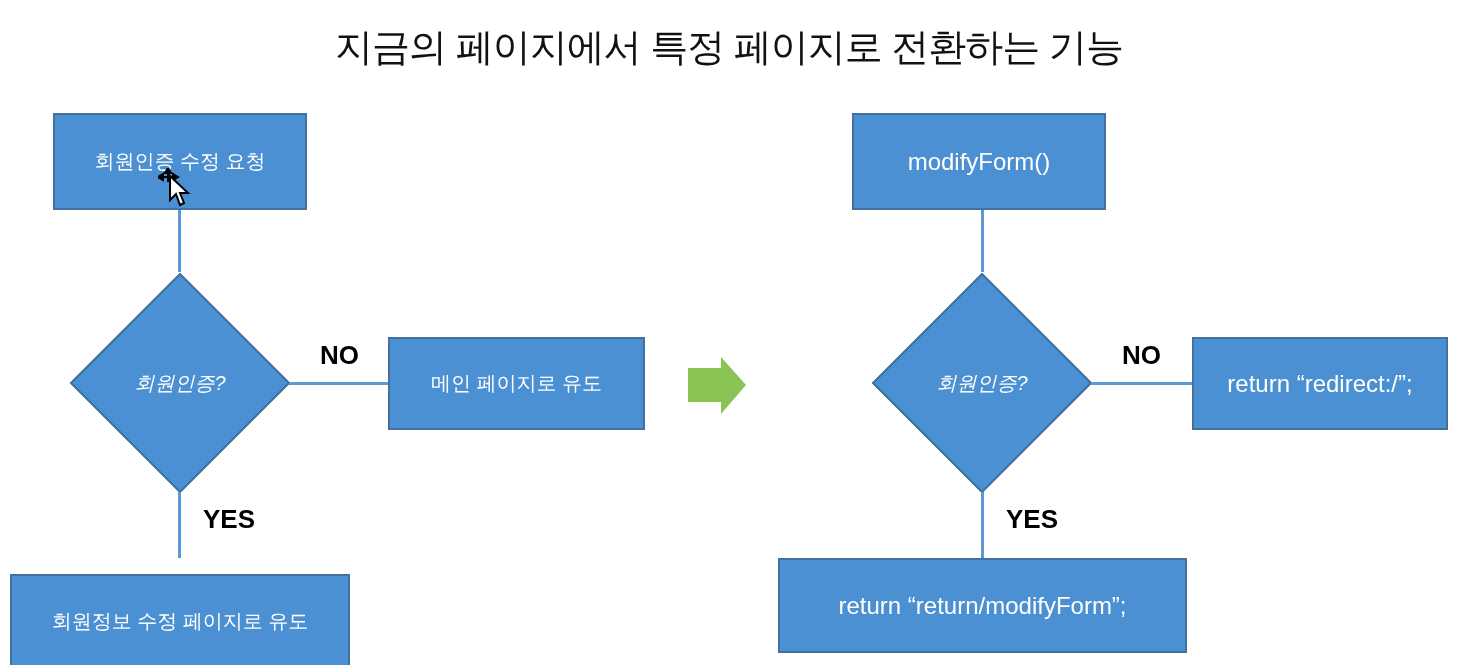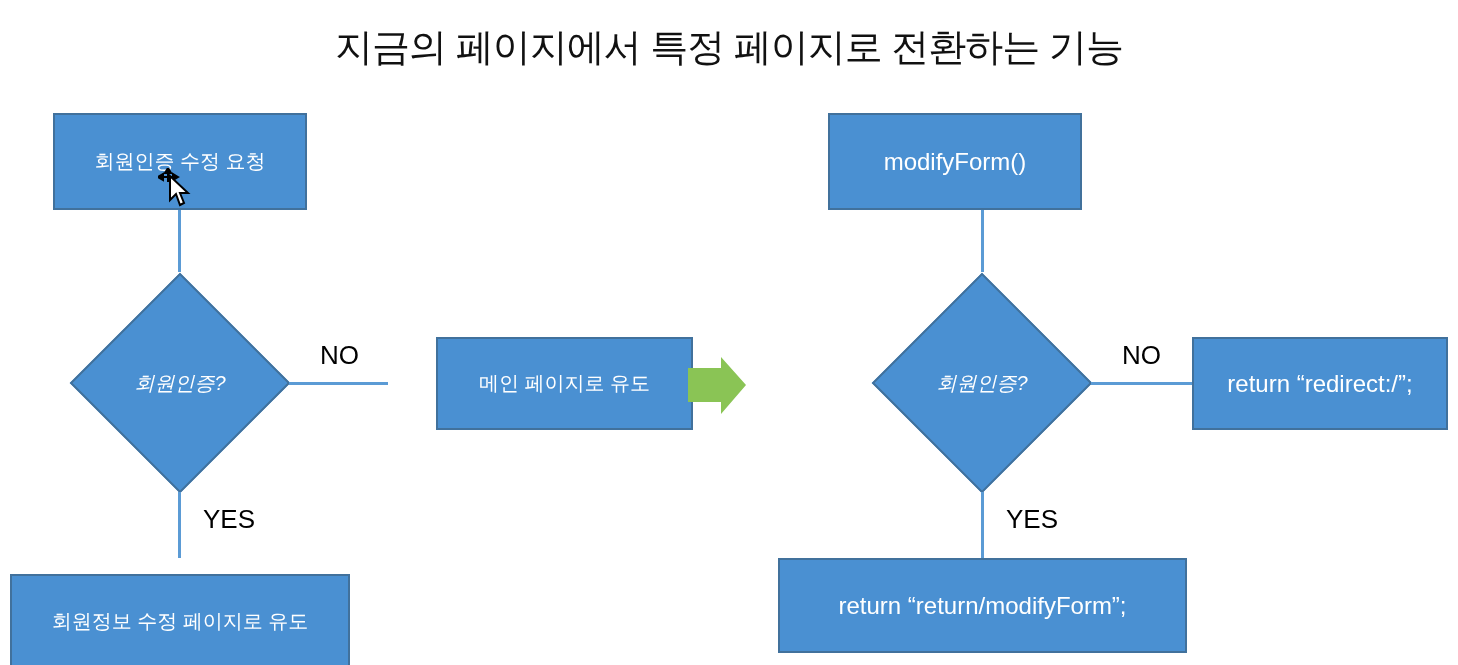--- a/index.html
+++ b/index.html
@@ -64,21 +64,21 @@
     align-items: center;
     justify-content: center;
     color: var(--text-on-shape);
     font-size: 20px;
     font-style: italic;
   }
   .edge-label {
     position: absolute;
     color: var(--label-text);
     font-size: 26px;
-    font-weight: 400;
+    font-weight: 700;
   }
   .arrow-icon-wrap { position: absolute; }
   .cursor-icon-wrap { position: absolute; }
 </style>
 </head>
 <body>
 
 <div class="stage">
 
   <div class="title">지금의 페이지에서 특정 페이지로 전환하는 기능</div>
@@ -106,39 +106,39 @@
 
   <div class="diamond-wrap" style="left:69px; top:272px;">
     <div class="diamond-shape"></div>
     <div class="diamond-label">회원인증?</div>
   </div>
 
   <div class="connector h" style="left:289px; top:382px; width:99px;"></div>
 
   <div class="edge-label" style="left:320px; top:340px;">NO</div>
 
-  <div class="box" style="left:388px; top:337px; width:257px; height:93px;margin-left:48px;">
+  <div class="box" style="left:388px; top:337px; width:257px; height:93px;">
     <span>메인 페이지로 유도</span>
   </div>
 
   <div class="connector v" style="left:178px; top:492px; height:66px;"></div>
 
   <div class="edge-label" style="left:203px; top:504px;">YES</div>
 
   <div class="box" style="left:10px; top:574px; width:340px; height:95px;">
     <span>회원정보 수정 페이지로 유도</span>
   </div>
 
   <div class="arrow-icon-wrap" style="left:688px; top:357px;">
     <svg width="58" height="57" viewBox="0 0 58 57">
       <polygon points="0,11 33,11 33,0 58,28 33,57 33,45 0,45" style="fill:var(--arrow-green);"></polygon>
     </svg>
   </div>
 
-  <div class="box code" style="left:828px; top:113px; width:254px; height:97px;">
+  <div class="box code" style="left:852px; top:113px; width:254px; height:97px;">
     <span>modifyForm()</span>
   </div>
 
   <div class="connector v" style="left:981px; top:210px; height:62px;"></div>
 
   <div class="diamond-wrap" style="left:871px; top:272px;">
     <div class="diamond-shape"></div>
     <div class="diamond-label">회원인증?</div>
   </div>
 

